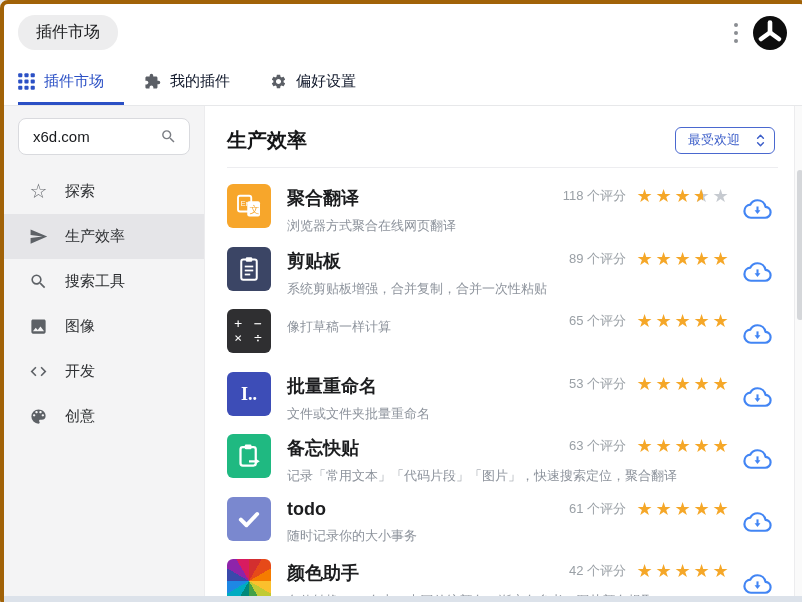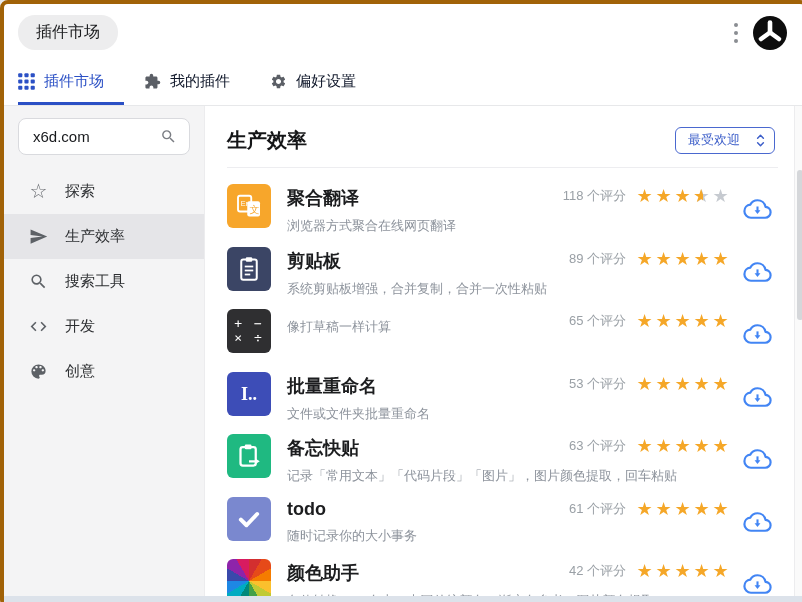--- a/index.html
+++ b/index.html
@@ -154,20 +154,28 @@
 
   <div class="side-item">
     <span class="m-icon">
               <svg viewBox="0 0 24 24" fill="currentColor">
                 <path d="M15.5 14h-.79l-.28-.27A6.47 6.47 0 0 0 16 9.5 6.5 6.5 0 1 0 9.5 16c1.61 0 3.09-.59 4.23-1.57l.27.28v.79l5 4.99L20.49 19l-4.99-5zm-6 0C7.01 14 5 11.99 5 9.5S7.01 5 9.5 5 14 7.01 14 9.5 11.99 14 9.5 14z"></path>
               </svg>
             </span>
     <span>搜索工具</span>
   </div>
 
+  <div class="side-item">
+    <span class="m-icon">
+              <svg viewBox="0 0 24 24" fill="currentColor">
+                <path fill-rule="evenodd" d="M21 19V5c0-1.1-.9-2-2-2H5c-1.1 0-2 .9-2 2v14c0 1.1.9 2 2 2h14c1.1 0 2-.9 2-2zM8.5 13.5l2.5 3.01L14.5 12l4.5 6H5l3.5-4.5z"></path>
+              </svg>
+            </span>
+    <span>图像</span>
+  </div>
 
   <div class="side-item">
     <span class="m-icon">
               <svg viewBox="0 0 24 24" fill="currentColor">
                 <path d="M9.4 16.6 4.8 12l4.6-4.6L8 6l-6 6 6 6 1.4-1.4zm5.2 0 4.6-4.6-4.6-4.6L16 6l6 6-6 6-1.4-1.4z"></path>
               </svg>
             </span>
     <span>开发</span>
   </div>
 
@@ -319,21 +327,21 @@
     <div class="p-icon" style="background: rgb(31, 185, 129);">
               <svg viewBox="0 0 24 24">
                 <rect x="5.2" y="4.8" width="12.2" height="14.8" rx="1.8" fill="none" stroke="#fff" stroke-width="1.8"></rect>
                 <rect x="8.6" y="2.8" width="5.4" height="3.8" rx="1" fill="#fff"></rect>
                 <line x1="12" y1="16.2" x2="17.6" y2="16.2" stroke="#fff" stroke-width="1.8"></line>
                 <polygon points="17,13.9 17,18.5 20.6,16.2" fill="#fff"></polygon>
               </svg>
             </div>
     <div class="p-text">
       <div class="p-name">备忘快贴</div>
-      <div class="p-desc">记录「常用文本」「代码片段」「图片」，图片颜色提取，回车粘贴</div>
+      <div class="p-desc">记录「常用文本」「代码片段」「图片」，快速搜索定位，聚合翻译</div>
     </div>
     <div class="rating">
       <span class="r-count">63 个评分</span>
       <span class="stars">
                 <span class="star full">★</span>
                 <span class="star full">★</span>
                 <span class="star full">★</span>
                 <span class="star full">★</span>
                 <span class="star full">★</span>
               </span>

